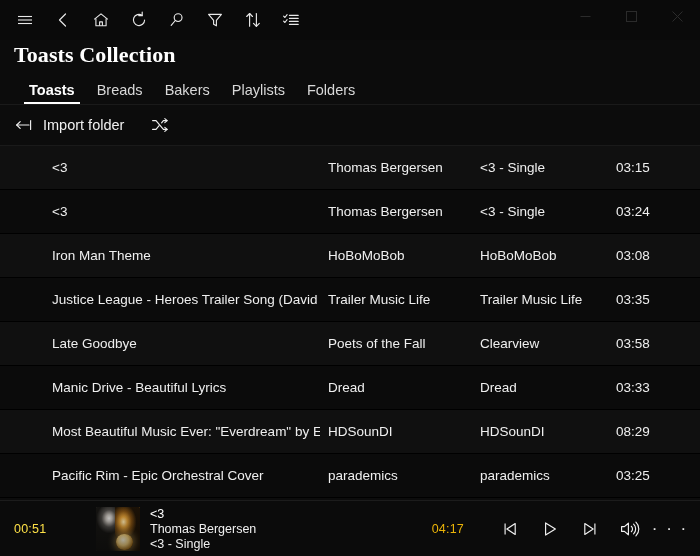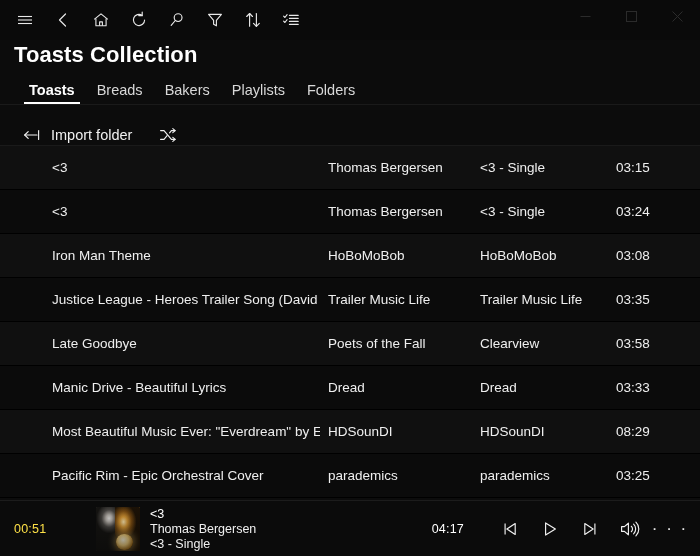--- a/index.html
+++ b/index.html
@@ -74,20 +74,21 @@
   
   .page-title {
     padding: 0 0 0 14px;
     font-size: 22px;
     font-weight: bold;
     letter-spacing: 0.1px;
     color: #ffffff;
     height: 34px;
     line-height: 30px;
     flex: 0 0 34px;
+    font-family: Liberation Serif, serif;
   }
 
   
   .tabs {
     flex: 0 0 30px;
     height: 30px;
     display: flex;
     align-items: flex-end;
     padding-left: 18px;
     gap: 0px;
@@ -112,22 +113,22 @@
     bottom: 0px;
     height: 2px;
     background: #ffffff;
   }
 
   
   .commandbar {
     flex: 0 0 42px;
     height: 42px;
     display: flex;
-    align-items: flex-end;
-    padding-left: 22px;
+    align-items: center;
+    padding-left: 14px;
     background: #0c0c0c;
     border-top: 1px solid #1a1a1a;
     border-bottom: 1px solid #1a1a1a;
   }
   .cmd {
     display: flex;
     align-items: center;
     gap: 9px;
     margin-right: 26px;
     color: #f0f0f0;
@@ -279,21 +280,21 @@
   .player-controls {
     position: absolute;
     right: 10px;
     top: 50%;
     transform: translateY(-50%);
     display: flex;
     align-items: center;
   }
   .total-time {
     font-size: 12.5px;
-    color: #ffffff;
+    color: #eab308;
     margin-right: 26px;
     letter-spacing: 0.2px;
   }
   .pc-btn {
     width: 40px;
     height: 40px;
     display: flex;
     align-items: center;
     justify-content: center;
     color: #f2f2f2;

